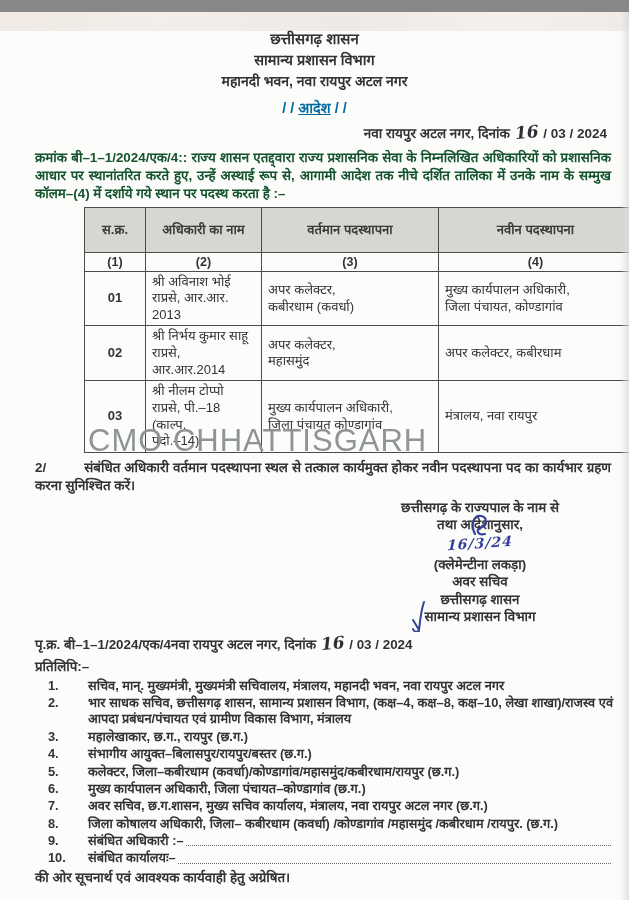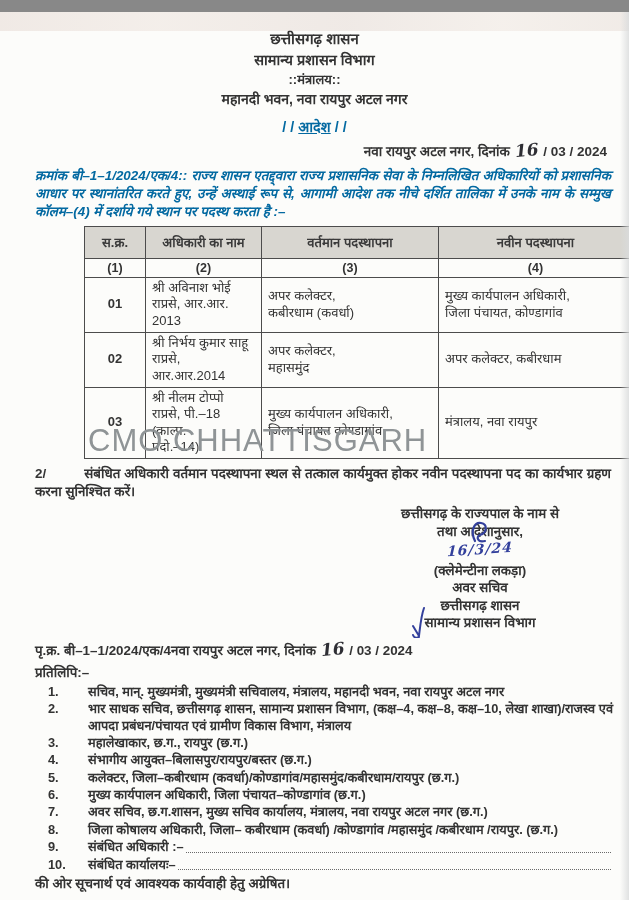--- a/index.html
+++ b/index.html
@@ -30,29 +30,29 @@
   .doc-header .h3{font-size:13px;margin-top:1px;}
   .doc-header .h4{font-size:14px;margin-top:2px;}
   .order-heading{text-align:center;margin-top:9px;font-weight:700;font-size:14.5px;color:#0369a1;}
   .order-heading .title{text-decoration:underline;}
   .issue-line{text-align:right;margin:2px 22px 0 0;font-weight:700;font-size:13.5px;color:#333;}
   .hand-day{
     display:inline-block;font-family:"DejaVu Serif",serif;font-style:italic;
     font-size:17px;font-weight:700;color:#2e2e34;transform:rotate(-5deg);
     margin:0 1px;
   }
-  .para1{margin:6px 18px 0 35px;text-align:justify;font-weight:600;color:#0369a1;font-size:13.4px;line-height:1.33;font-style:italic;}
+  .para1{margin:6px 18px 0 35px;text-align:justify;font-weight:600;color:#14532d;font-size:13.4px;line-height:1.33;}
   .para1 .ref{font-weight:700;}
   table.order-table{
     border-collapse:collapse;margin:5px 0 0 84px;table-layout:fixed;
     width:528px;color:#333;
   }
   .order-table th,.order-table td{border:1.4px solid #4c4c4c;vertical-align:middle;}
   .order-table thead th{
-    background:#d8d6d0;font-weight:700;font-size:13px;padding:7px 2px;color:#3a3a3a;
+    background:#d8d6d0;font-weight:700;font-size:13px;padding:13px 2px;color:#3a3a3a;
   }
   .order-table .colnum td{text-align:center;font-size:12.5px;padding:1px 0;font-weight:600;}
   .order-table tbody td{padding:2px 6px;font-size:13px;line-height:1.28;}
   .order-table td.sno{text-align:center;font-weight:600;}
   .c1{width:56px;}.c2{width:111px;}.c3{width:172px;}.c4{width:189px;}
   .para2{margin:6px 18px 0 35px;text-align:justify;font-weight:600;color:#333;font-size:13.4px;line-height:1.35;}
   .para2 .num{margin-right:34px;}
   .sig-block{
     width:262px;margin:4px 18px 0 auto;text-align:center;
     font-weight:700;color:#333;font-size:13.4px;position:relative;line-height:1.3;
@@ -84,21 +84,20 @@
   .closing{margin:2px 18px 0 35px;font-weight:700;color:#333;font-size:13.4px;}
 </style>
 </head>
 <body>
 
 <div class="page">
 
   <div class="doc-header">
     <div class="h1">छत्तीसगढ़ शासन</div>
     <div class="h2">सामान्य प्रशासन विभाग</div>
-    <div class="h3">::मंत्रालय::</div>
     <div class="h4">महानदी भवन, नवा रायपुर अटल नगर</div>
   </div>
 
   <div class="order-heading">
     <span>/ /</span>
     <span class="title">आदेश</span>
     <span>/ /</span>
   </div>
 
   <div class="issue-line">

